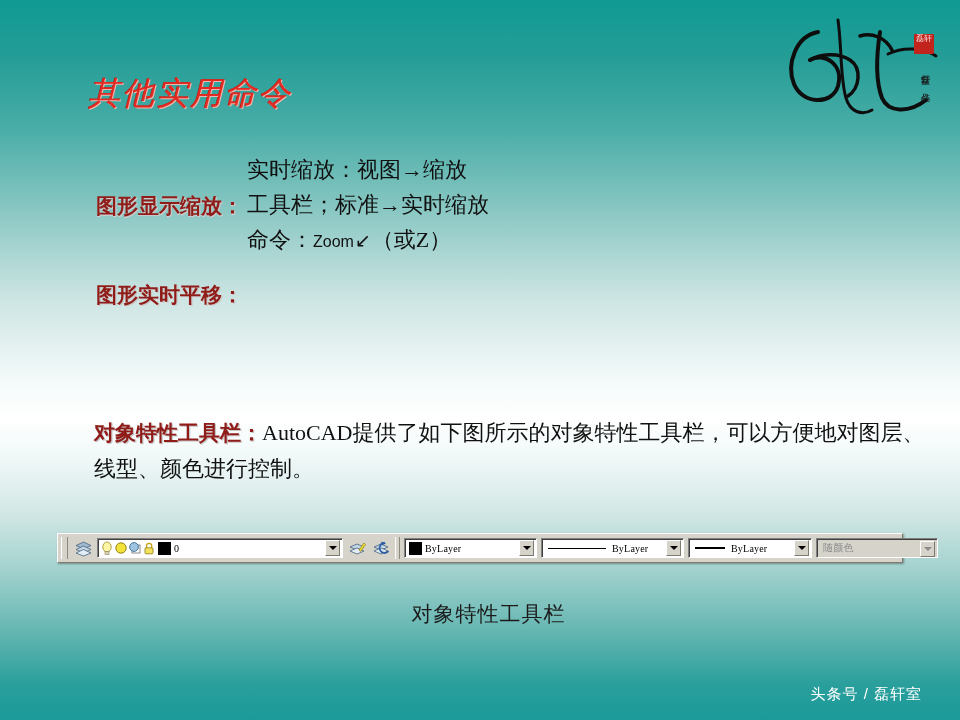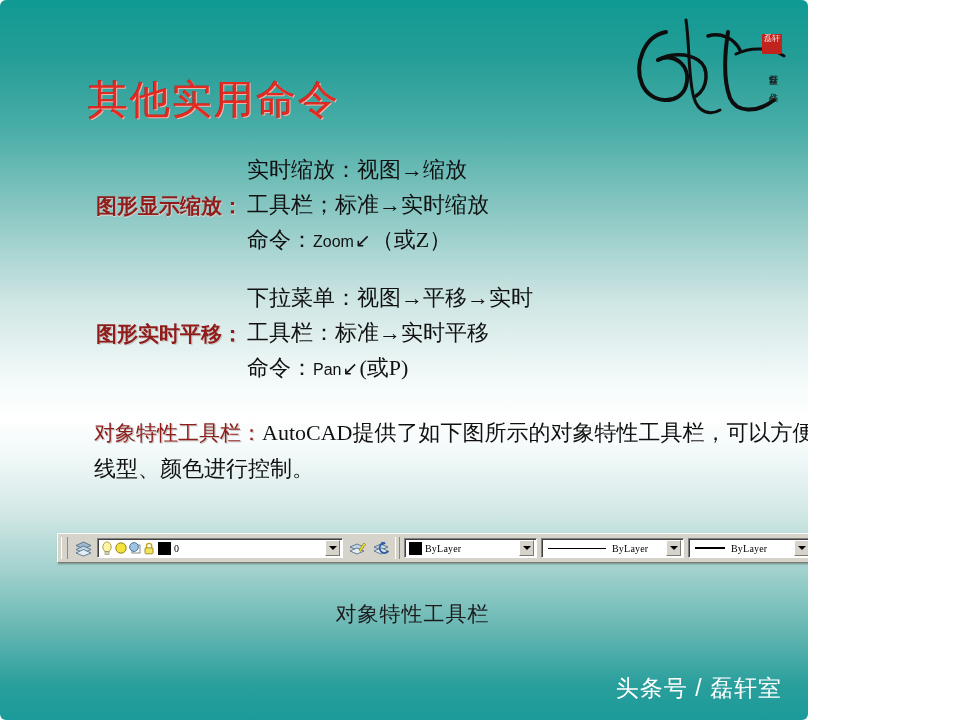--- a/index.html
+++ b/index.html
@@ -10,39 +10,38 @@
   body {
     width: 960px;
     height: 720px;
     overflow: hidden;
     font-family: "Liberation Serif", "DejaVu Serif", serif;
   }
 
   
   #slide {
     position: relative;
-    width: 808px;
+    width: 960px;
     height: 720px;
     background:
       linear-gradient(to bottom,
         #0f9a93 0%,
         #259d97 8%,
         #4aada7 18%,
         #8ec9c5 30%,
         #cfe6e4 42%,
         #f4fafa 53%,
         #ffffff 58%,
         #f2f9f9 63%,
         #d3e8e6 71%,
         #a3d2ce 79%,
         #62b5b1 88%,
         #2a9f9c 95%,
         #1a9a9a 100%);
     overflow: hidden;
-    border-radius: 6px;
   }
 
   
   #logo-area {
     position: absolute;
     top: 2px;
     right: 8px;
     width: 176px;
     height: 128px;
     pointer-events: none;
@@ -84,29 +83,30 @@
     writing-mode: vertical-rl;
     text-orientation: upright;
     display: inline-block;
   }
 
   
   #title {
     position: absolute;
     left: 88px;
     top: 72px;
-    font-size: 40px;
+    font-size: 32px;
     font-weight: normal;
     color: #e02a22;
     letter-spacing: 2px;
     text-shadow:
       1px 1px 0 #f2b5ad,
       -0.5px -0.5px 0 #a81a12;
     font-family: "Liberation Serif", "DejaVu Serif", serif;
     white-space: nowrap;
+    font-style: italic;
   }
 
   
   .block { position: absolute; }
   #block1 { left: 96px; top: 152px; }
   #block2 { left: 96px; top: 280px; }
   #block3 { left: 94px; top: 415px; }
 
   .block-row {
     display: flex;
@@ -147,21 +147,21 @@
 
   
   #block3 .para {
     font-size: 22px;
     line-height: 36px;
     color: #111111;
     width: 850px;
   }
   #block3 .blk-head-inline {
     font-size: 21px;
-    font-weight: normal;
+    font-weight: bold;
     color: #8f1c18;
     text-shadow:
       1.2px 1.2px 0 #c9c9c9,
       0.6px 0.6px 0 #e8e8e8;
   }
   #block3 .latin {
     font-family: "Liberation Serif", serif;
   }
 
   
@@ -291,24 +291,24 @@
     text-align: center;
     font-size: 21px;
     color: #1b1b1b;
     font-family: "Liberation Serif", "DejaVu Serif", serif;
     letter-spacing: 1px;
   }
 
   
   #watermark {
     position: absolute;
-    right: 26px;
+    right: 38px;
     bottom: 16px;
     color: #ffffff;
-    font-size: 23px;
+    font-size: 15px;
     letter-spacing: 1px;
     font-family: "Liberation Sans", "DejaVu Sans", sans-serif;
     white-space: nowrap;
   }
 </style>
 </head>
 <body>
 
 <div id="slide">
 
@@ -339,25 +339,20 @@
         <div class="line">实时缩放：视图→缩放</div>
         <div class="line">工具栏；标准→实时缩放</div>
         <div class="line"><span>命令：</span><span class="cmdword">Zoom</span><span class="enterkey">↙</span><span>（或Z）</span></div>
       </div>
     </div>
   </div>
 
   <div class="block" id="block2">
     <div class="block-row">
       <div class="blk-head">图形实时平移：</div>
-      <div class="blk-lines">
-        <div class="line">下拉菜单：视图→平移→实时</div>
-        <div class="line">工具栏：标准→实时平移</div>
-        <div class="line"><span>命令：</span><span class="cmdword">Pan</span><span class="enterkey">↙</span><span>(或P)</span></div>
-      </div>
     </div>
   </div>
 
   <div class="block" id="block3">
     <div class="para"><span class="blk-head-inline">对象特性工具栏：</span><span class="latin">AutoCAD</span><span>提供了如下图所示的对象特性工具栏，可以方便地对图层、线型、颜色进行控制。</span></div>
   </div>
 
   <div id="toolbar-wrap">
 
     <div class="grip"></div>

